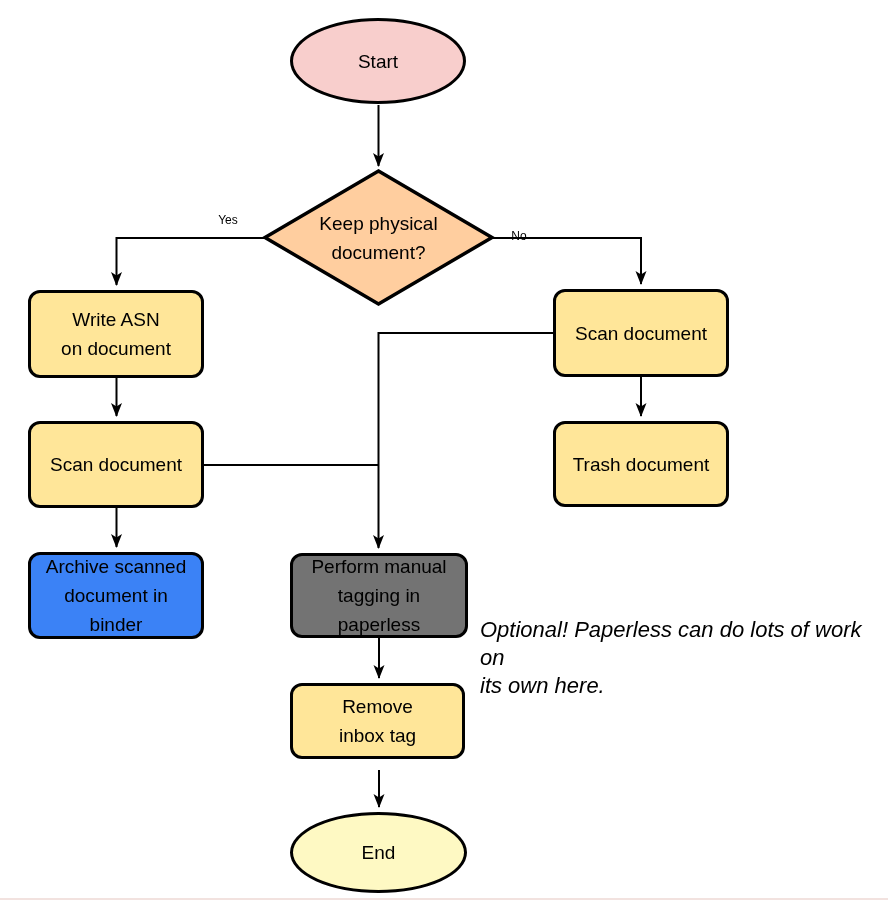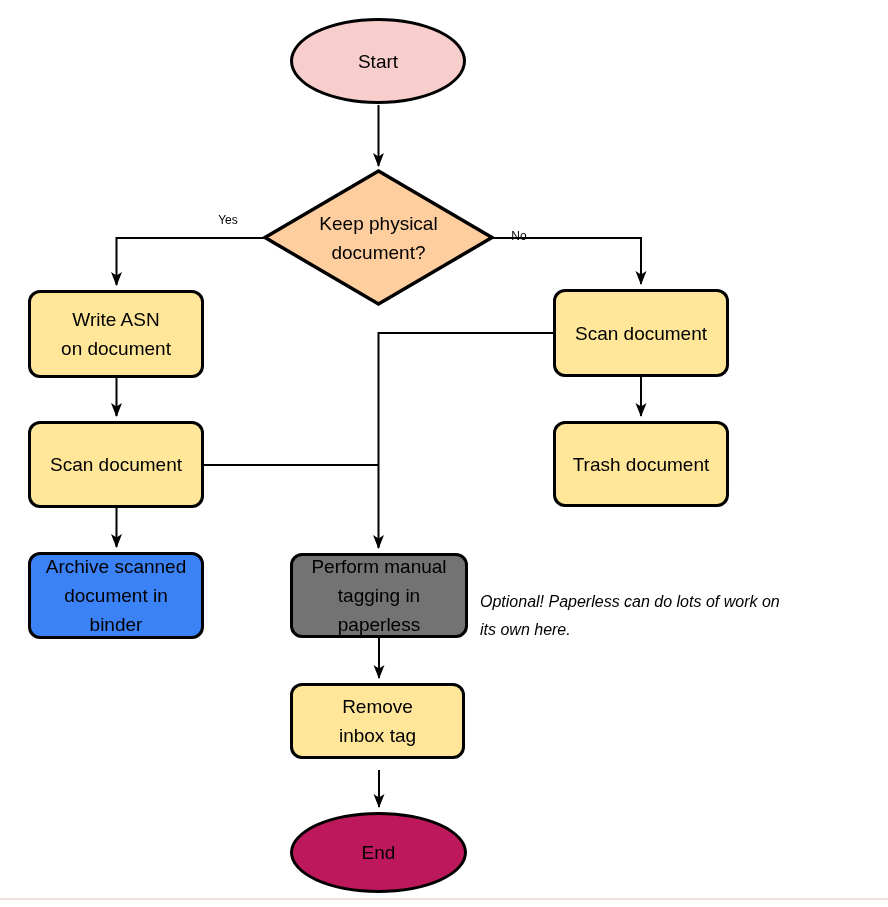--- a/index.html
+++ b/index.html
@@ -50,24 +50,25 @@
     line-height: 29px;
   }
   .edge-label {
     position: absolute;
     font-size: 12px;
     line-height: 22px;
     text-align: center;
   }
   .annotation {
     position: absolute;
-    font-size: 16px;
+    font-size: 22px;
     line-height: 28px;
     font-style: italic;
     white-space: pre-line;
+    margin-top: 28px;
   }
   .bottom-divider {
     position: absolute;
     left: 0; top: 898px;
     width: 888px; height: 2px;
     background: #f2e2df;
   }
 </style>
 </head>
 <body>
@@ -135,21 +136,21 @@
     <span class="label">Perform manual
 tagging in
 paperless</span>
   </div>
 
   <div class="node process" style="left: 290px; top: 683px; width: 175px; height: 76px; background-color: rgb(255, 230, 153);">
     <span class="label">Remove
 inbox tag</span>
   </div>
 
-  <div class="node terminal" style="left: 290px; top: 812px; width: 177px; height: 81px; background-color: #be185d;">
+  <div class="node terminal" style="left: 290px; top: 812px; width: 177px; height: 81px; background-color: #fef9c3;">
     <span class="label">End</span>
   </div>
 
   <div class="annotation" style="left:480px; top:588px; width:404px;">Optional! Paperless can do lots of work on
 its own here.</div>
 
   <div class="bottom-divider"></div>
 
 </div>
 

